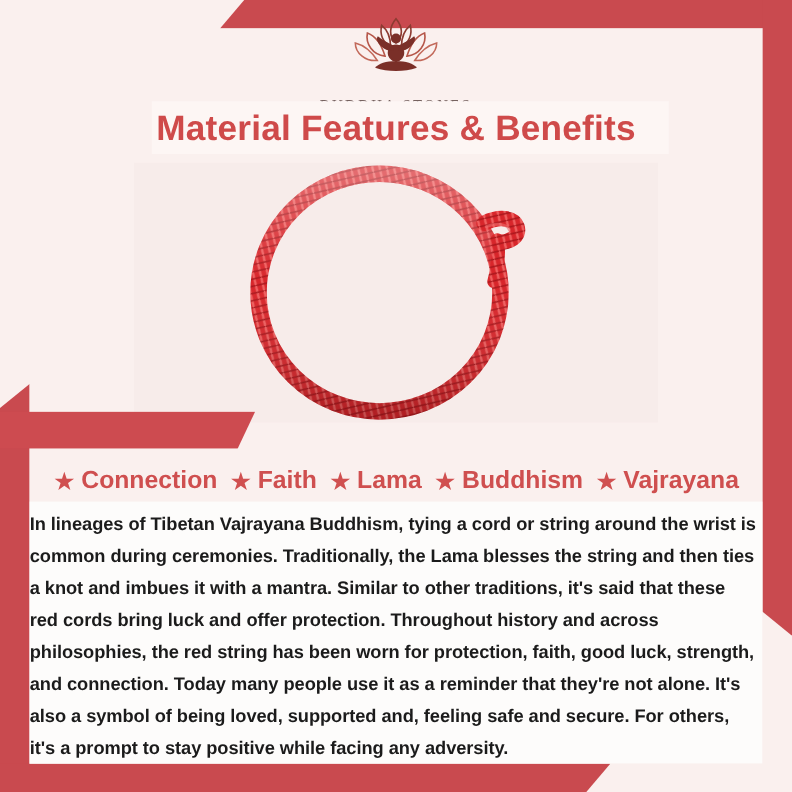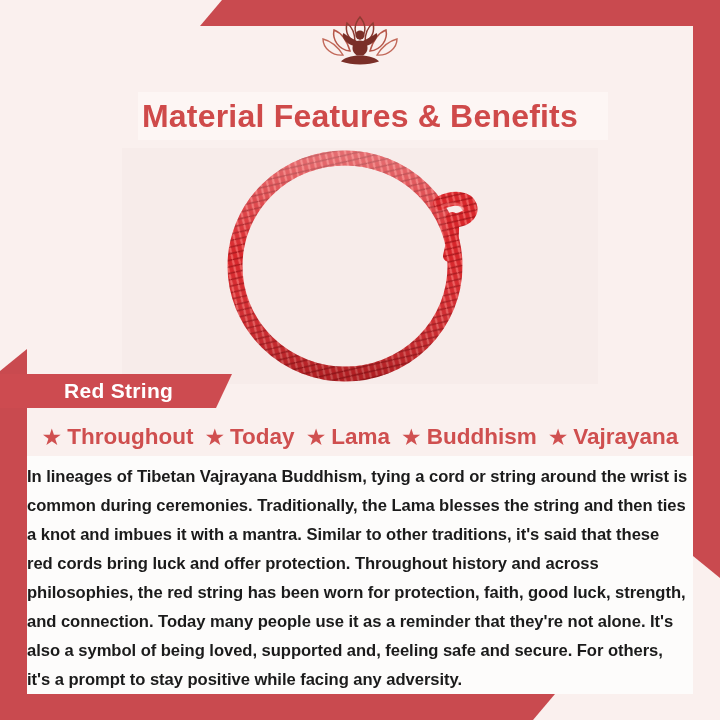--- a/index.html
+++ b/index.html
@@ -244,30 +244,29 @@
         <ellipse cx="223" cy="118" rx="110" ry="108" fill="none" stroke="url(#braid)" stroke-width="15"></ellipse>
         <ellipse cx="223" cy="118" rx="110" ry="108" fill="none" stroke="url(#shine)" stroke-width="15"></ellipse>
         <path d="M318 55 C332 48, 345 50, 348 58 C351 67, 341 73, 330 72" fill="none" stroke="url(#braid)" stroke-width="14" stroke-linecap="round"></path>
         <path d="M320 58 C330 54, 340 56, 341 61" fill="none" stroke="#ef6a6a" stroke-width="2.6" stroke-linecap="round" opacity="0.6"></path>
         <path d="M330 70 C333 82, 330 96, 327 108" fill="none" stroke="url(#braid)" stroke-width="12" stroke-linecap="round"></path>
       </g>
     </svg>
   </div>
 
   <div class="banner"></div>
-  <div class="banner-label">Red String</div>
 
   <div class="features">
     <div class="feature">
       <span class="star">★</span>
-      <span class="flabel">Throughout</span>
-    </div>
-    <div class="feature">
-      <span class="star">★</span>
-      <span class="flabel">Today</span>
+      <span class="flabel">Connection</span>
+    </div>
+    <div class="feature">
+      <span class="star">★</span>
+      <span class="flabel">Faith</span>
     </div>
     <div class="feature">
       <span class="star">★</span>
       <span class="flabel">Lama</span>
     </div>
     <div class="feature">
       <span class="star">★</span>
       <span class="flabel">Buddhism</span>
     </div>
     <div class="feature">

